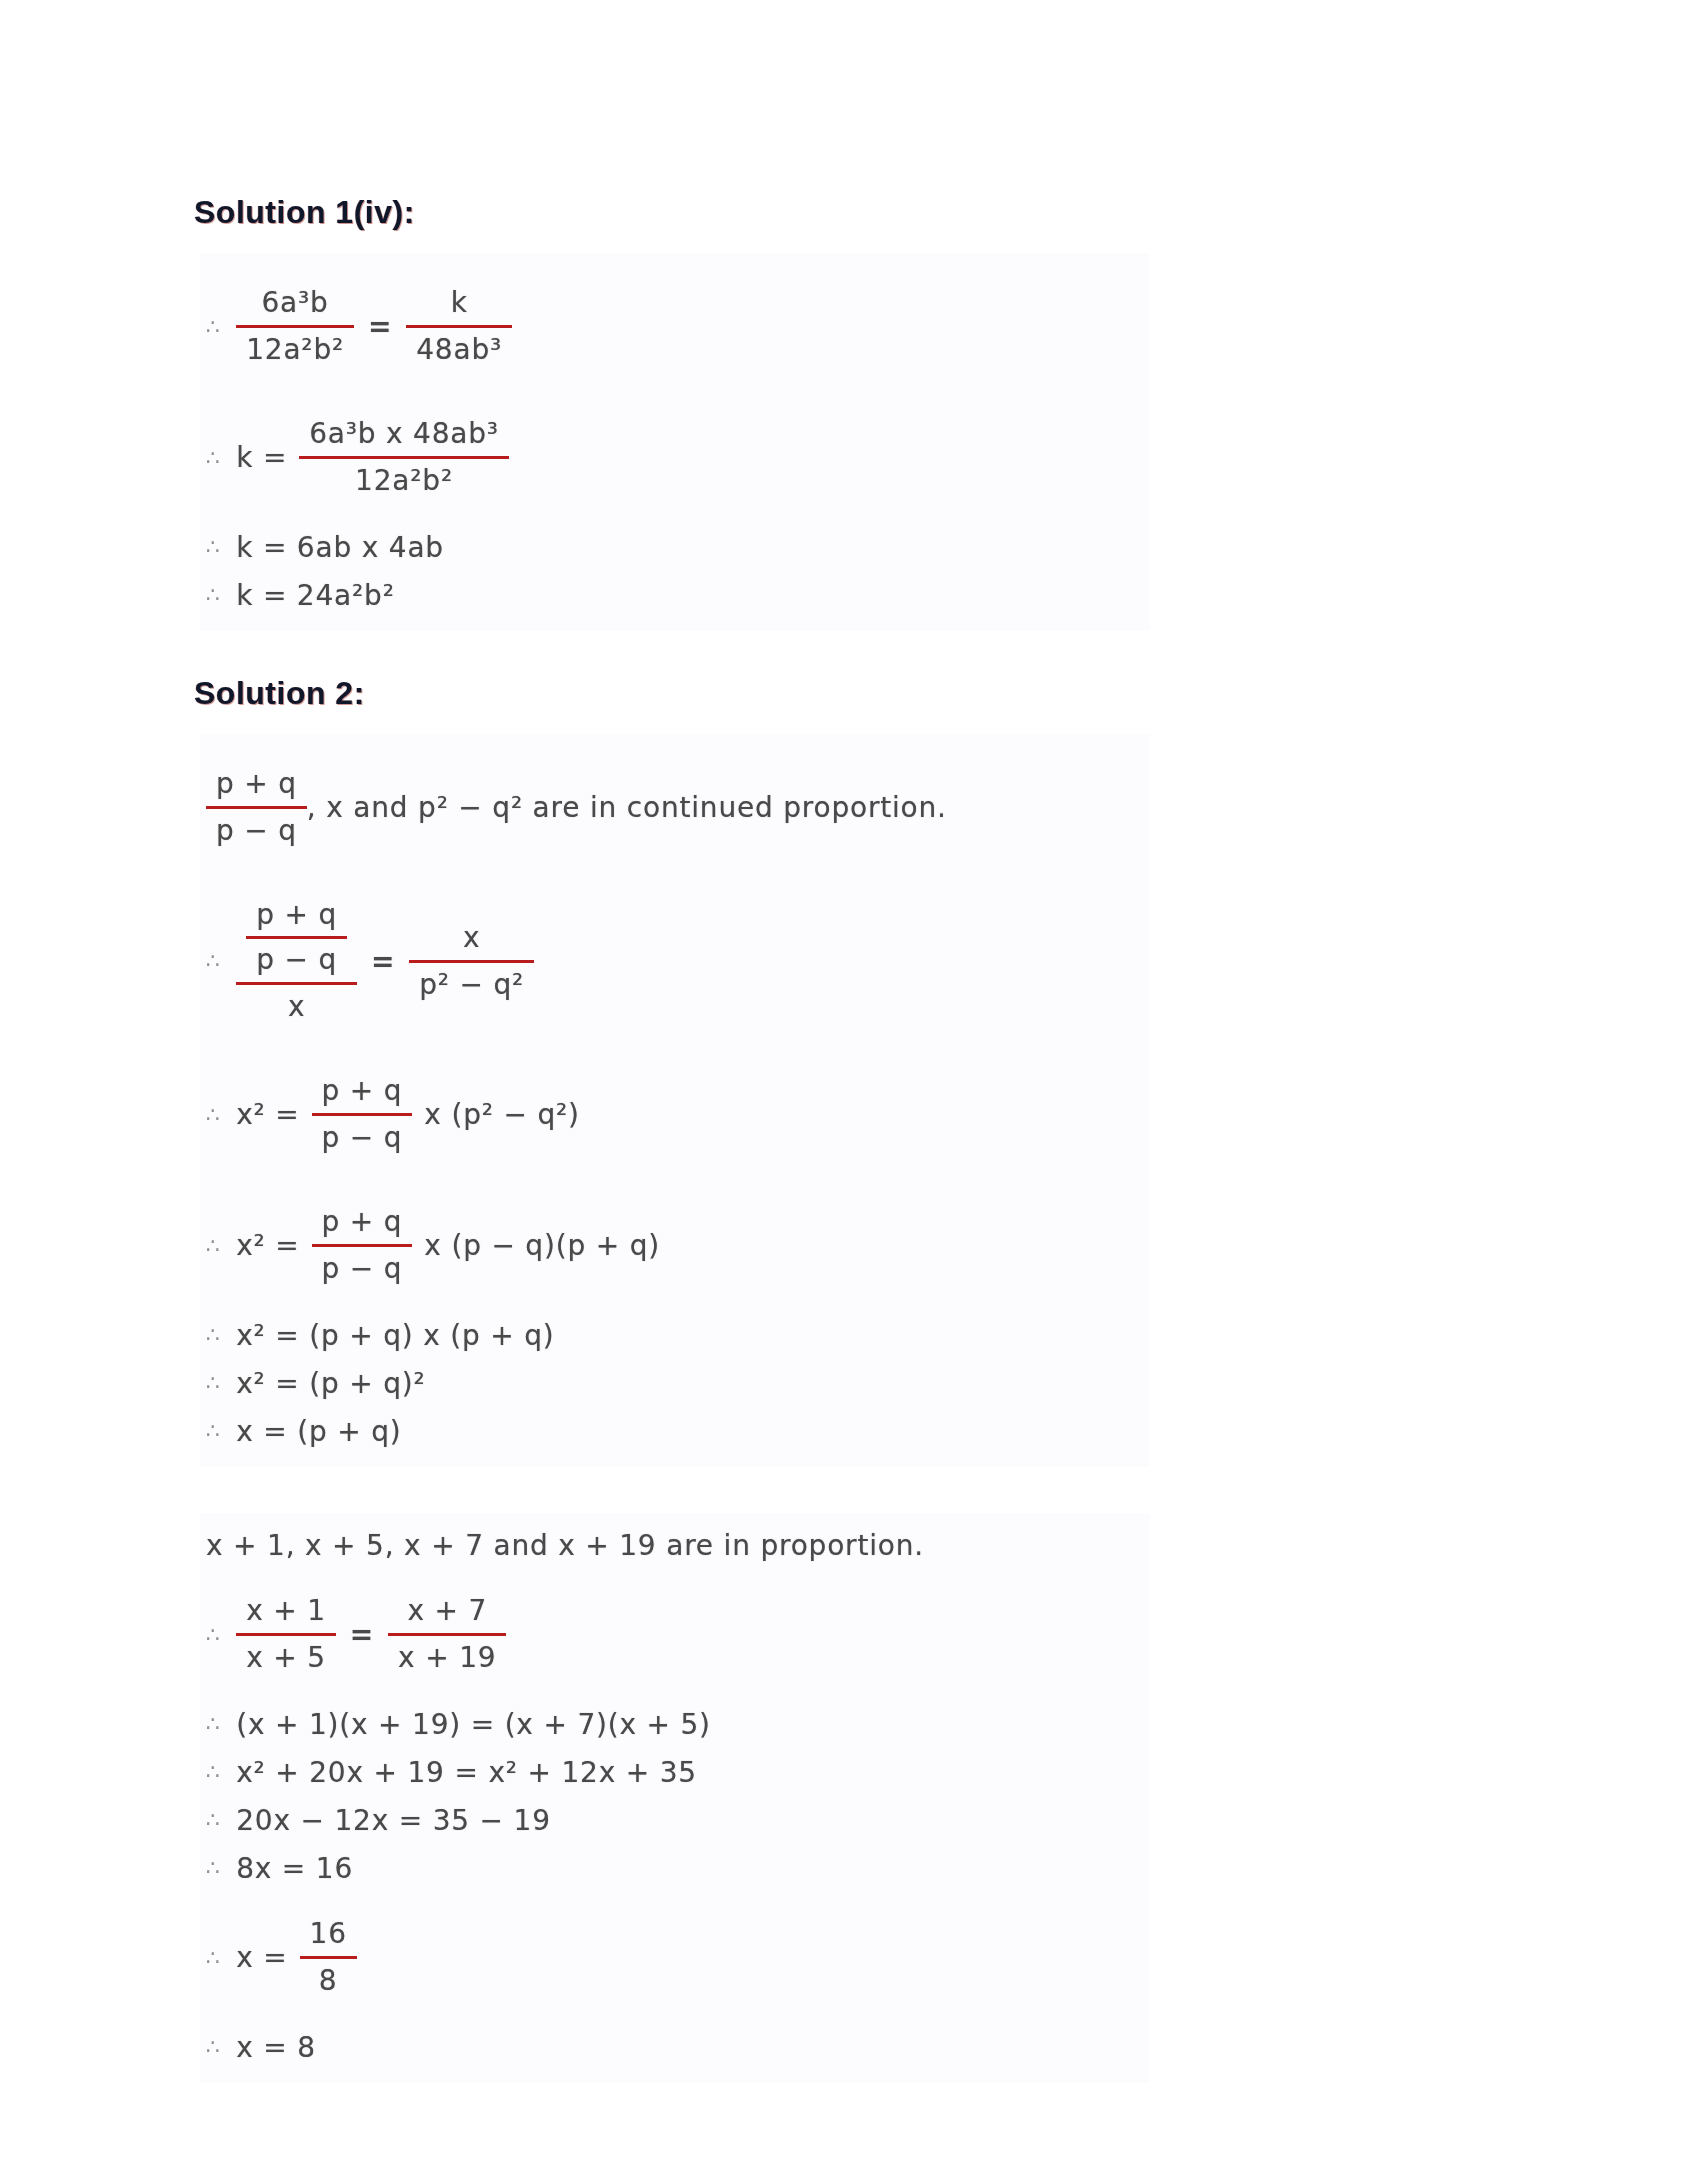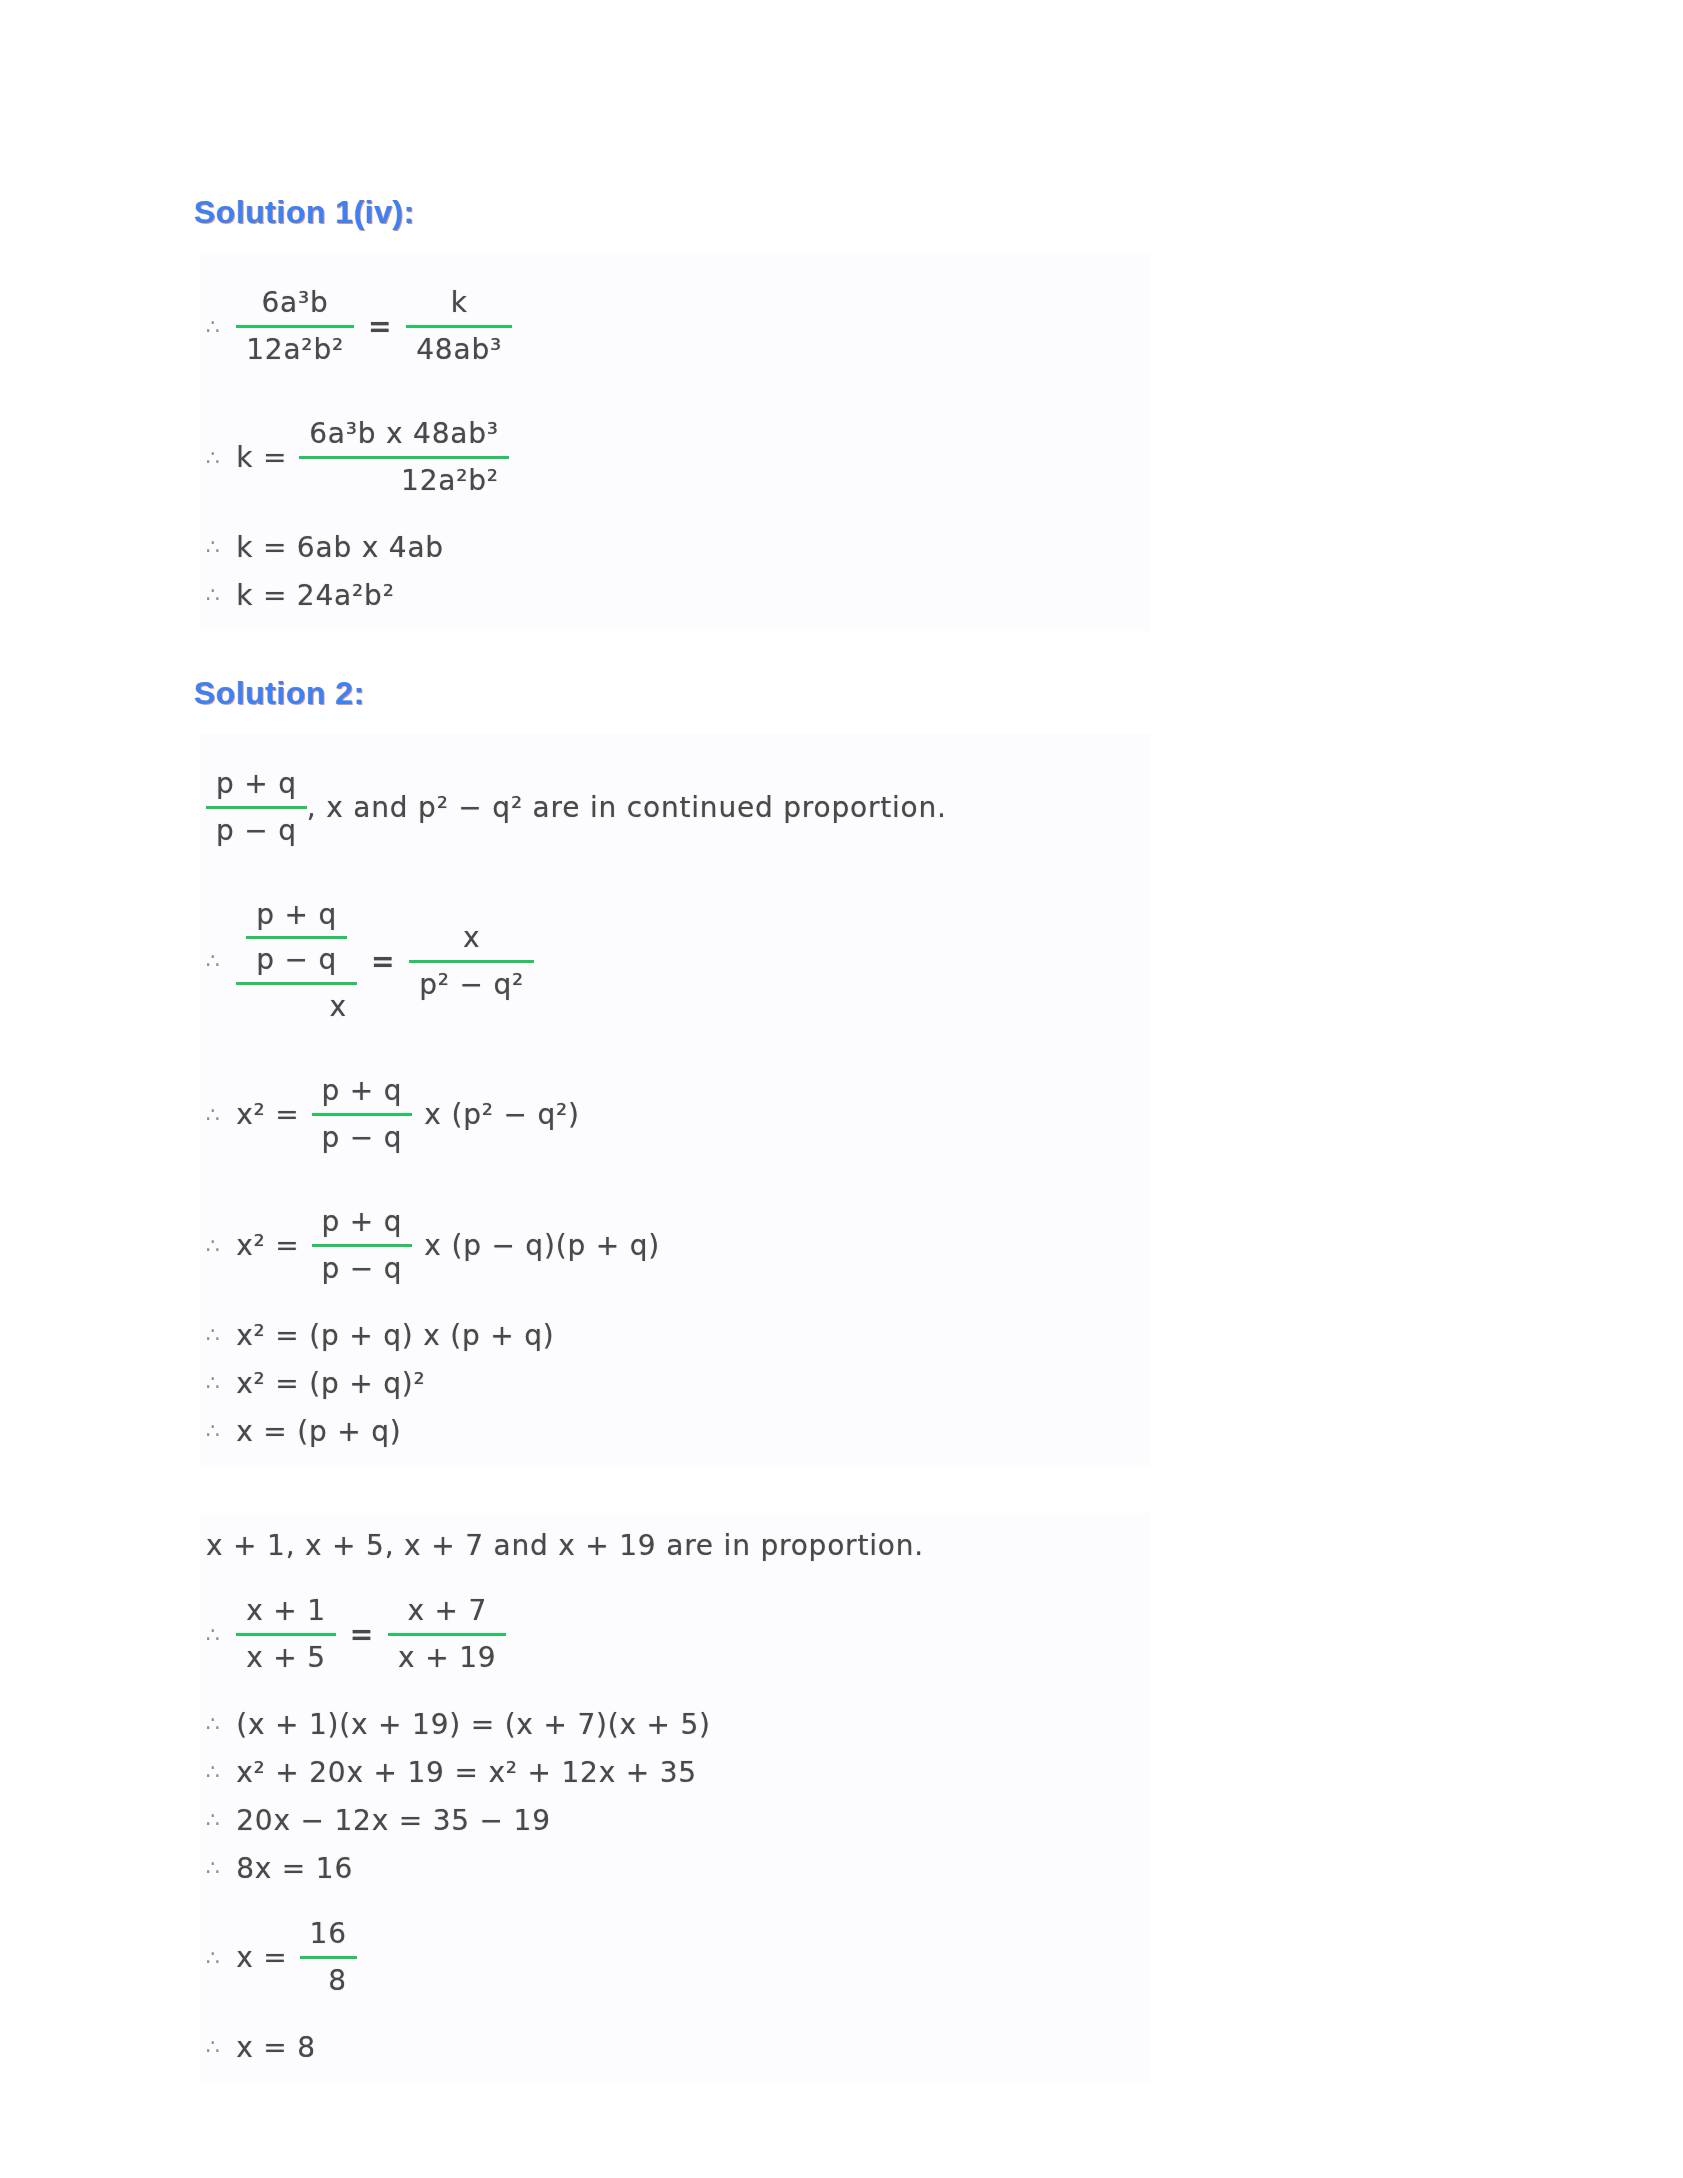--- a/index.html
+++ b/index.html
@@ -11,21 +11,21 @@
     overflow: hidden;
   }
   .content {
     padding: 194px 59px 0 194px;
   }
   .sol-heading {
     font-family: "Liberation Sans", sans-serif;
     font-weight: bold;
     font-size: 32px;
     letter-spacing: 0.5px;
-    color: #3b82f6;
+    color: #0f172a;
     text-shadow: 1px 1px 0 rgba(150,24,14,0.45), -0.5px -0.5px 0 rgba(150,24,14,0.30);
     margin: 0;
   }
   .heading-s2 { margin-top: 44px; }
   .heading-s3 { margin-top: 36px; }
 
   .math-block {
     display: block;
     margin: 22px 0 0 6px;
     background: #fcfcfe;
@@ -53,21 +53,21 @@
   }
   .mtxt { white-space: pre; }
   .op { margin: 0 14px; font-weight: 600; }
   .frac {
     display: inline-block;
     text-align: center;
     vertical-align: middle;
     margin: 18px 0;
   }
   .frac .num { display: block; padding: 1px 10px 3px; line-height: 38px; }
-  .frac .den { display: block; border-top: 3px solid #22c55e; padding: 3px 10px 1px; line-height: 38px; text-align: right; }
+  .frac .den { display: block; border-top: 3px solid #b91c1c; padding: 3px 10px 1px; line-height: 38px; }
   .frac .num .frac { margin: 0; }
   .frac .num .frac .num { line-height: 36px; }
   .frac .num .frac .den { line-height: 36px; }
   .rhs { margin-left: 12px; }
 </style>
 </head>
 <body>
 
 <div class="content">
 

